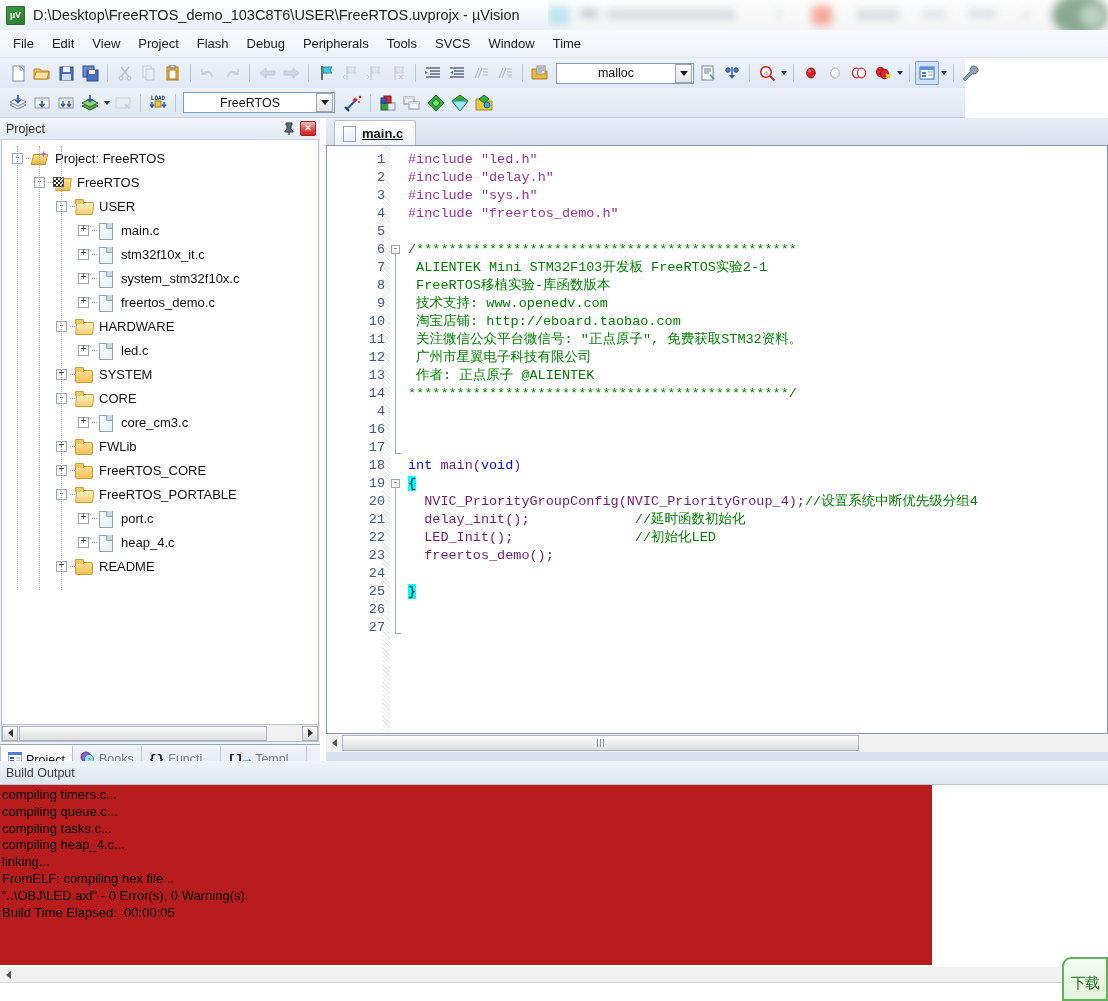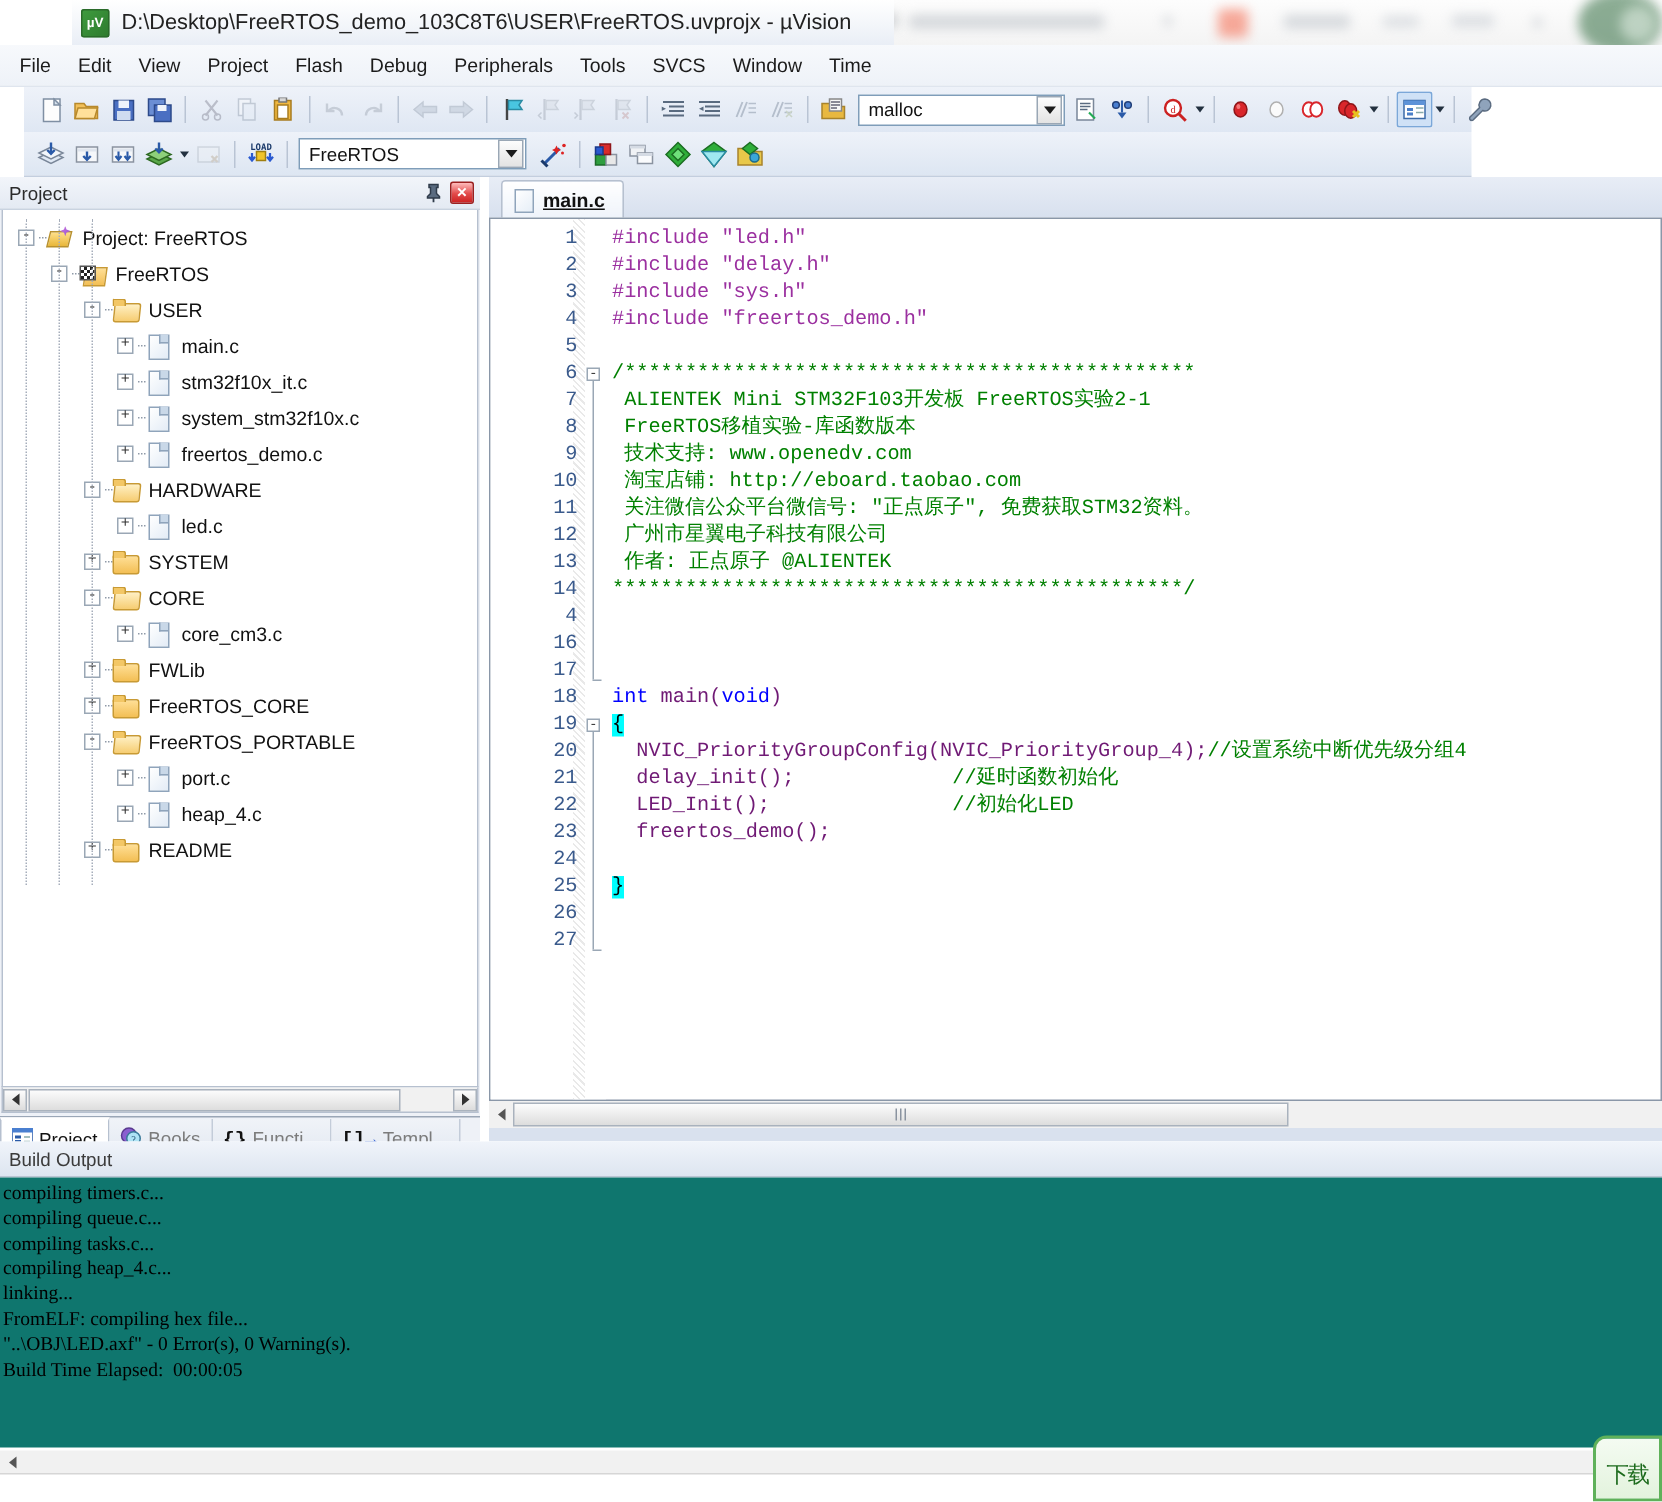--- a/index.html
+++ b/index.html
@@ -18,21 +18,21 @@
     position:absolute; left:540px; top:0; width:568px; height:30px;
     background:linear-gradient(180deg,#fdfdfd 0%,#f4f4f4 100%);
     overflow:hidden;
   }
   #bg-strip .blob { position:absolute; filter:blur(4px); opacity:.55; }
 
   
   #titlebar {
     position:absolute; left:0; top:0; width:548px; height:30px;
     background:linear-gradient(180deg,#ffffff 0%,#f3f6fa 55%,#e9eef6 100%);
-    display:flex; align-items:center; padding-left:6px;margin-left:48px;
+    display:flex; align-items:center; padding-left:6px;
   }
   #titlebar .tlabel {
     font-size:14.5px; color:#222; margin-left:8px; white-space:nowrap;
     font-family:"Liberation Sans", sans-serif;
   }
   .uv-logo {
     width:19px; height:19px; border-radius:2px;
     background:linear-gradient(135deg,#3f9c3f 0%,#2d7a2d 100%);
     position:relative; flex:0 0 auto;
     box-shadow:inset 0 0 0 1px #2a6a2a;
@@ -51,23 +51,23 @@
     display:flex; align-items:center; padding-left:4px;
     border-bottom:1px solid #dfe5ee;
   }
   #menubar .mi {
     padding:4px 9px; font-size:13px; color:#1b1b1b; cursor:default;
     white-space:nowrap;
   }
 
   
   .toolbar {
-    position:absolute; left:16px; width:965px; height:30px;
+    position:absolute; left:0; width:965px; height:30px;
     background:linear-gradient(180deg,#eef2f9 0%,#dfe7f3 100%);
-    display:flex; align-items:center; padding-left:6px;
+    display:flex; align-items:center; padding-left:6px;text-align:center;
   }
   #toolbar1 { top:58px; }
   #toolbar2 { top:88px; border-bottom:1px solid #c3cede;
               background:linear-gradient(180deg,#eef2f9 0%,#dde6f2 100%); }
   .tb-sep { width:1px; height:18px; background:#b9c4d4; margin:0 5px; flex:0 0 auto; }
   .tbtn {
     width:24px; height:24px; display:flex; align-items:center;
     justify-content:center; flex:0 0 auto; border-radius:2px;
     position:relative; cursor:default;
   }
@@ -307,23 +307,23 @@
   #build-panel {
     position:absolute; left:0; top:761px; width:1108px; height:221px;
     background:#ffffff;
   }
   #build-header {
     height:24px; background:linear-gradient(180deg,#f0f4fa 0%,#dde5f0 100%);
     display:flex; align-items:center; padding-left:6px;
     font-size:12.5px; color:#3b3b3b; border-bottom:1px solid #b9c4d3;
   }
   #build-body {
-    position:absolute; left:0; top:24px; width:1108px; height:180px;
-    background:#0f766e; overflow:hidden; padding:2px 0 0 2px;
-    font-family:Liberation Serif, serif; font-size:13px; color:#000;
+    position:absolute; left:0; top:24px; width:932px; height:180px;
+    background:#b91c1c; overflow:hidden; padding:2px 0 0 2px;
+    font-family:Liberation Sans, sans-serif; font-size:13px; color:#000;
   }
   .bl { height:16.8px; line-height:16.8px; white-space:pre; }
   #build-hscroll {
     position:absolute; left:0; top:206px; width:1108px; height:15px;
     background:#f1f1f1; display:flex; align-items:center;
   }
 
   
   #green-widget {
     position:absolute; right:0; bottom:0; width:46px; height:44px;

